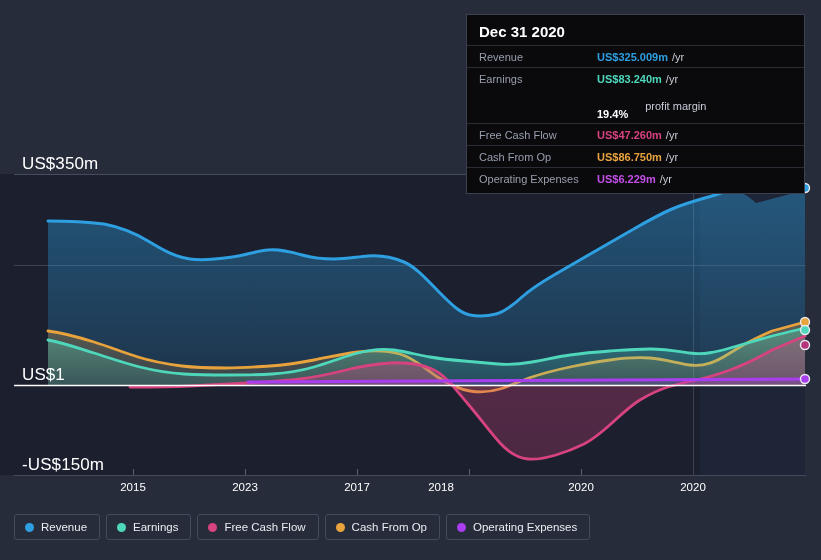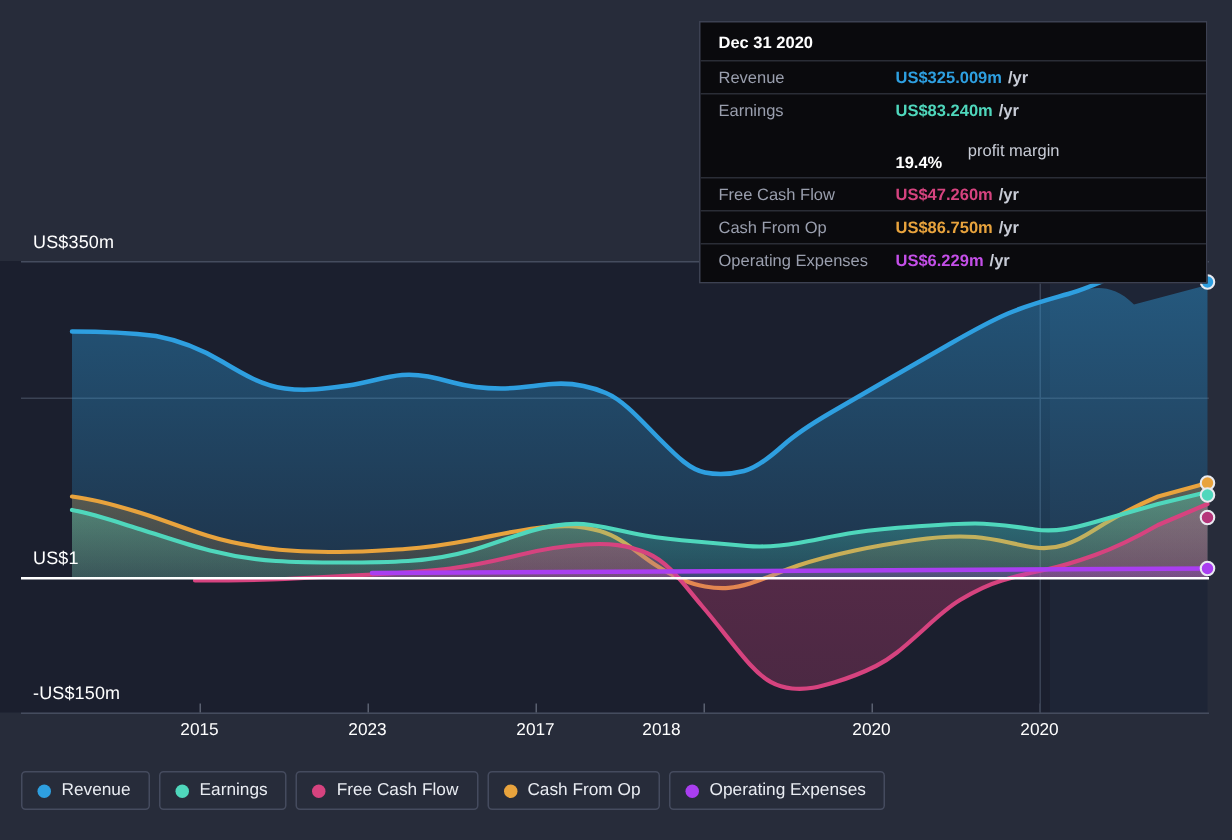--- a/index.html
+++ b/index.html
@@ -19,21 +19,21 @@
   #chart-area {
     position: absolute;
     left: 0; top: 0;
     width: 821px; height: 500px;
   }
   #chart-svg { display: block; }
 
   .axis-label {
     position: absolute;
     color: #ffffff;
-    font-size: 12px;
+    font-size: 17px;
     letter-spacing: 0.1px;
     white-space: nowrap;
     text-align: center;
   }
   #ylabel-top   { left: 22px;  top: 154px; }
   #ylabel-zero  { left: 22px;  top: 365px; }
   #ylabel-bot   { left: 22px;  top: 455px; }
 
   .xtick-label {
     position: absolute;
@@ -51,39 +51,39 @@
     width: 339px;
     background: #0a0a0d;
     border: 1px solid #3c4152;
     box-sizing: border-box;
     padding: 6px 0 4px 0;
     font-size: 11px;
   }
   #tooltip-title {
     color: #ffffff;
     font-weight: bold;
-    font-size: 11px;
+    font-size: 15px;
     padding: 2px 0 5px 12px;
   }
   .tt-row {
     display: flex;
     align-items: center;
     border-top: 1px solid #2a2d36;
     padding: 3px 0 3px 12px;
     min-height: 15px;
   }
   .tt-row.no-rule { border-top: none; }
   .tt-key {
     color: #9a9fae;
     width: 118px;
     flex: 0 0 118px;
     font-size: 11px;
   }
   .tt-val { font-size: 11px; font-weight: bold; }
-  .tt-unit { color: #c8ccd6; font-weight: bold; margin-left: 4px; font-size: 11px;}
+  .tt-unit { color: #c8ccd6; font-weight: normal; margin-left: 4px; font-size: 11px;}
   .tt-sub-strong { color: #ffffff; font-weight: bold; font-size: 11px; margin-top: 16px; }
   .tt-sub-text { color: #c8ccd6; margin-left: 17px; font-size: 11px; }
 
   
   #legend {
     position: absolute;
     left: 14px; top: 514px;
     display: flex;
     gap: 6px;
   }

